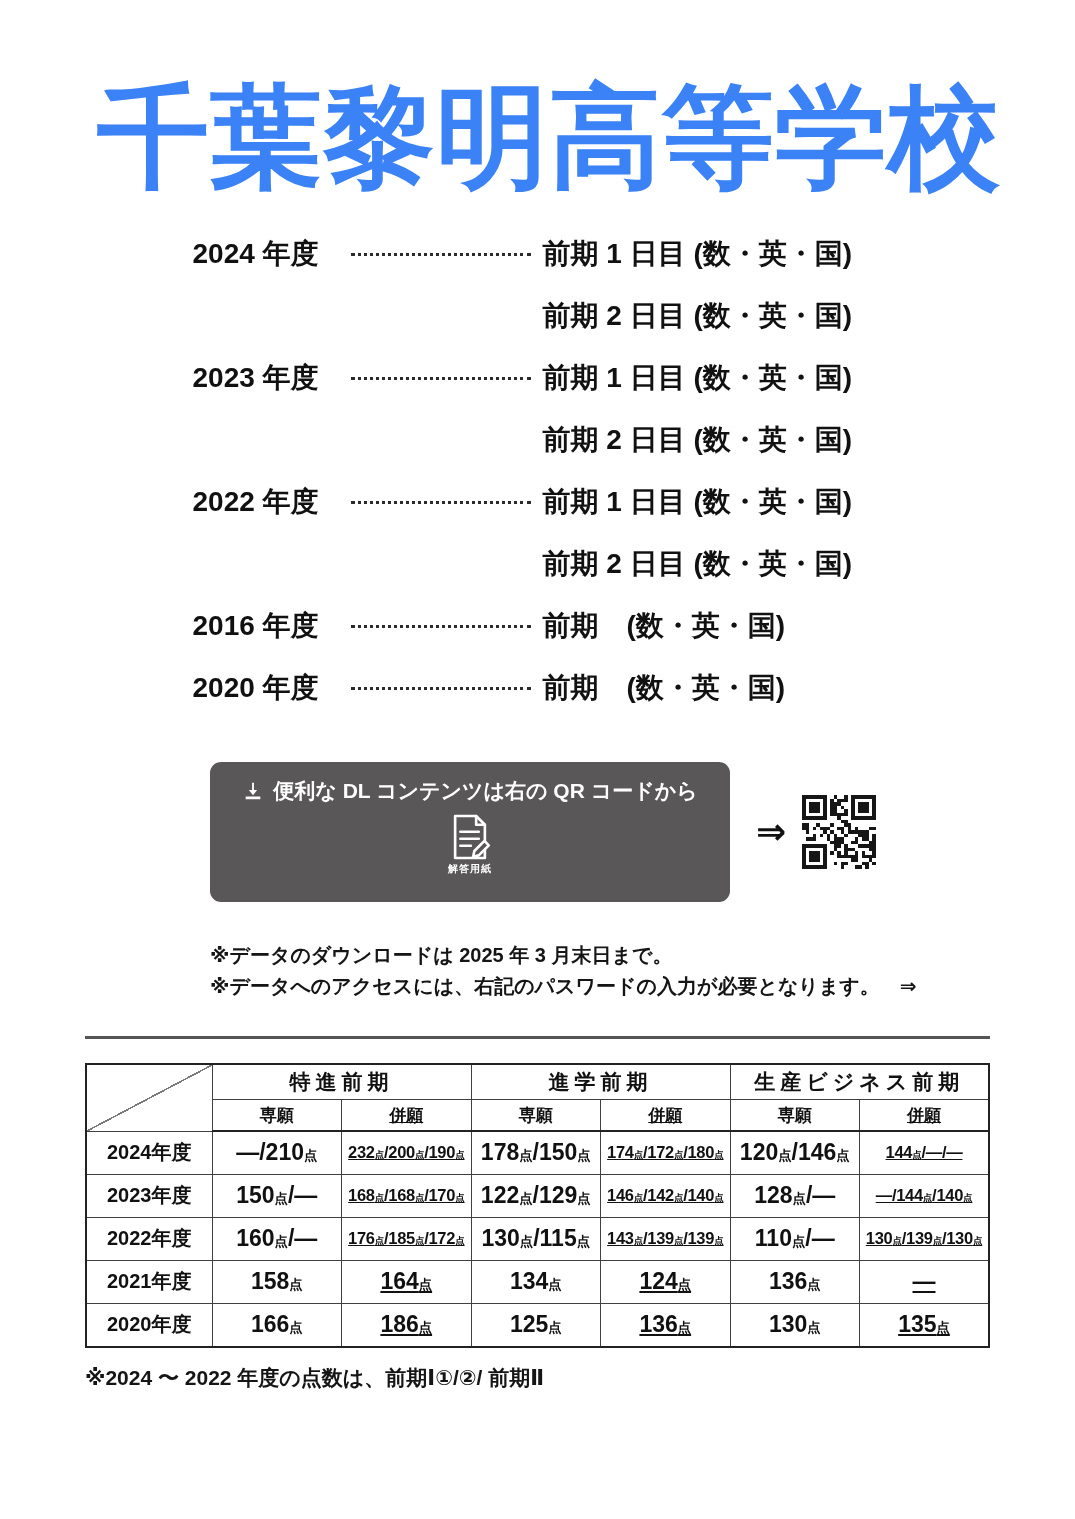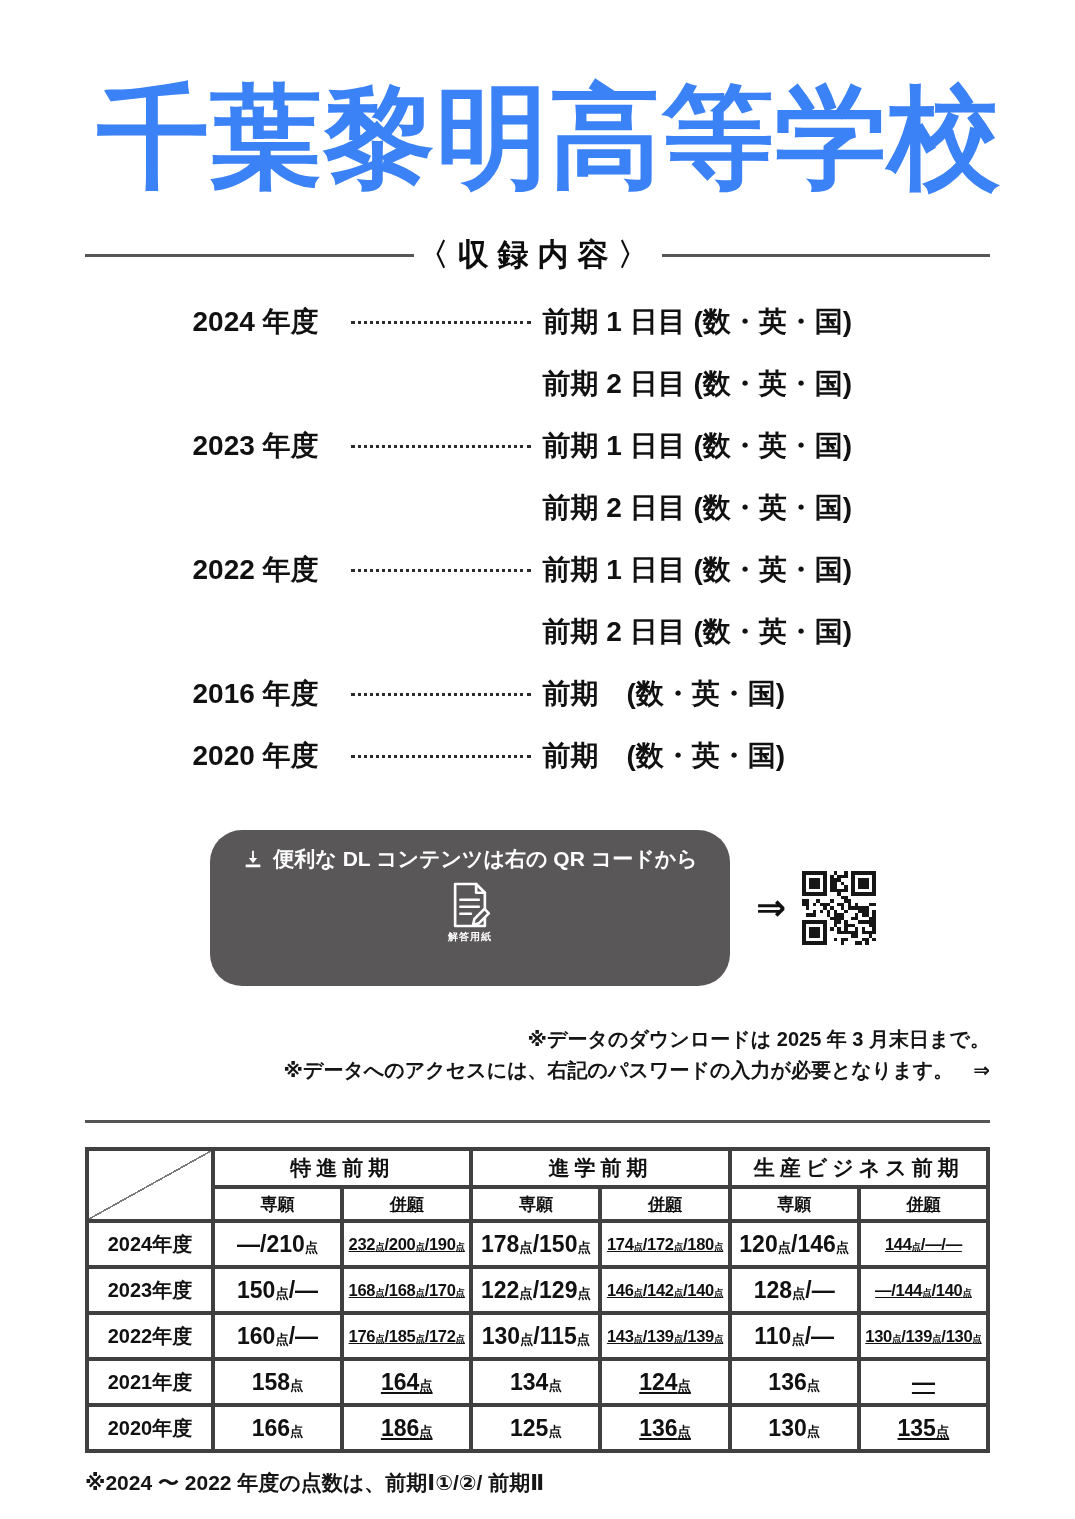--- a/index.html
+++ b/index.html
@@ -17,57 +17,52 @@
   
   .contents{width:690px;margin:28px auto 0;}
   .c-row{display:flex;align-items:center;height:36px;margin-bottom:26px;font-size:28px;}
   .c-year{width:152px;font-weight:600;white-space:nowrap;}
   .c-leader{flex:1;border-top:3px dotted #2b2b2b;height:0;margin:0 12px 0 6px;}
   .c-row.cont .c-leader{border-top:none;}
   .c-text{width:340px;font-weight:700;white-space:nowrap;}
 
   
   .dl-row{display:flex;align-items:center;margin-top:56px;margin-left:125px;}
-  .dl-box{width:520px;height:156px;background:#595757;border-radius:32px;color:#fff;display:flex;flex-direction:column;align-items:center;box-sizing:border-box;}
+  .dl-box{width:520px;height:140px;background:#595757;border-radius:11px;color:#fff;display:flex;flex-direction:column;align-items:center;box-sizing:border-box;}
   .dl-head{display:flex;align-items:center;gap:9px;margin-top:15px;font-size:21px;font-weight:700;white-space:nowrap;}
   .dl-icon-wrap{margin-top:4px;display:flex;flex-direction:column;align-items:center;}
   .dl-caption{font-size:10px;font-weight:700;letter-spacing:1px;margin-top:-3px;}
   .dl-arrow{font-size:36px;font-weight:700;margin:0 16px 0 26px;color:#111;}
   .qr{width:74px;height:74px;}
 
   
-  .notes{margin:38px 0 0 125px;font-size:20px;font-weight:600;line-height:1.55;color:#151515;text-align:right;}
+  .notes{margin:38px 0 0 125px;font-size:20px;font-weight:600;line-height:1.55;color:#151515;}
 
   
   .score-table{width:100%;border-collapse:collapse;table-layout:fixed;margin-top:24px;border:2px solid #222;}
-  .score-table th,.score-table td{border:4px solid #404040;text-align:center;padding:0;}
+  .score-table th,.score-table td{border:1px solid #404040;text-align:center;padding:0;}
   .score-table col.c-year-col{width:126px;}
   .corner{background:linear-gradient(to bottom right,rgba(0,0,0,0) 49.3%,#7a7a7a 49.3%,#7a7a7a 50.7%,rgba(0,0,0,0) 50.7%);}
   .g-head{font-size:21px;font-weight:700;letter-spacing:5px;height:34px;}
   .s-head{font-size:17px;font-weight:700;height:30px;border-bottom:2px solid #222 !important;}
   .dotted-l{border-left:1px dotted #777 !important;text-decoration:underline;}
   .row-year{font-size:20px;font-weight:700;height:42px;}
   .score-cell{font-size:23px;font-weight:700;white-space:nowrap;}
   .score-cell.dense{font-size:16.5px;letter-spacing:-0.3px;}
   .unit{font-size:58%;}
 
   .footnote{margin-top:16px;font-size:21px;font-weight:700;color:#151515;}
 </style>
 </head>
 <body>
 
 <div class="page">
 
   <h1 class="title">千葉黎明高等学校</h1>
 
-  <div class="section-rule">
-    <span class="line"></span>
-    <span class="rule-text">〈収録内容〉</span>
-    <span class="line"></span>
-  </div>
 
   <div class="contents">
     <div class="c-row">
       <span class="c-year">2024 年度</span>
       <span class="c-leader"></span>
       <span class="c-text">前期 1 日目 (数・英・国)</span>
     </div>
     <div class="c-row cont">
       <span class="c-year"></span>
       <span class="c-leader"></span>

